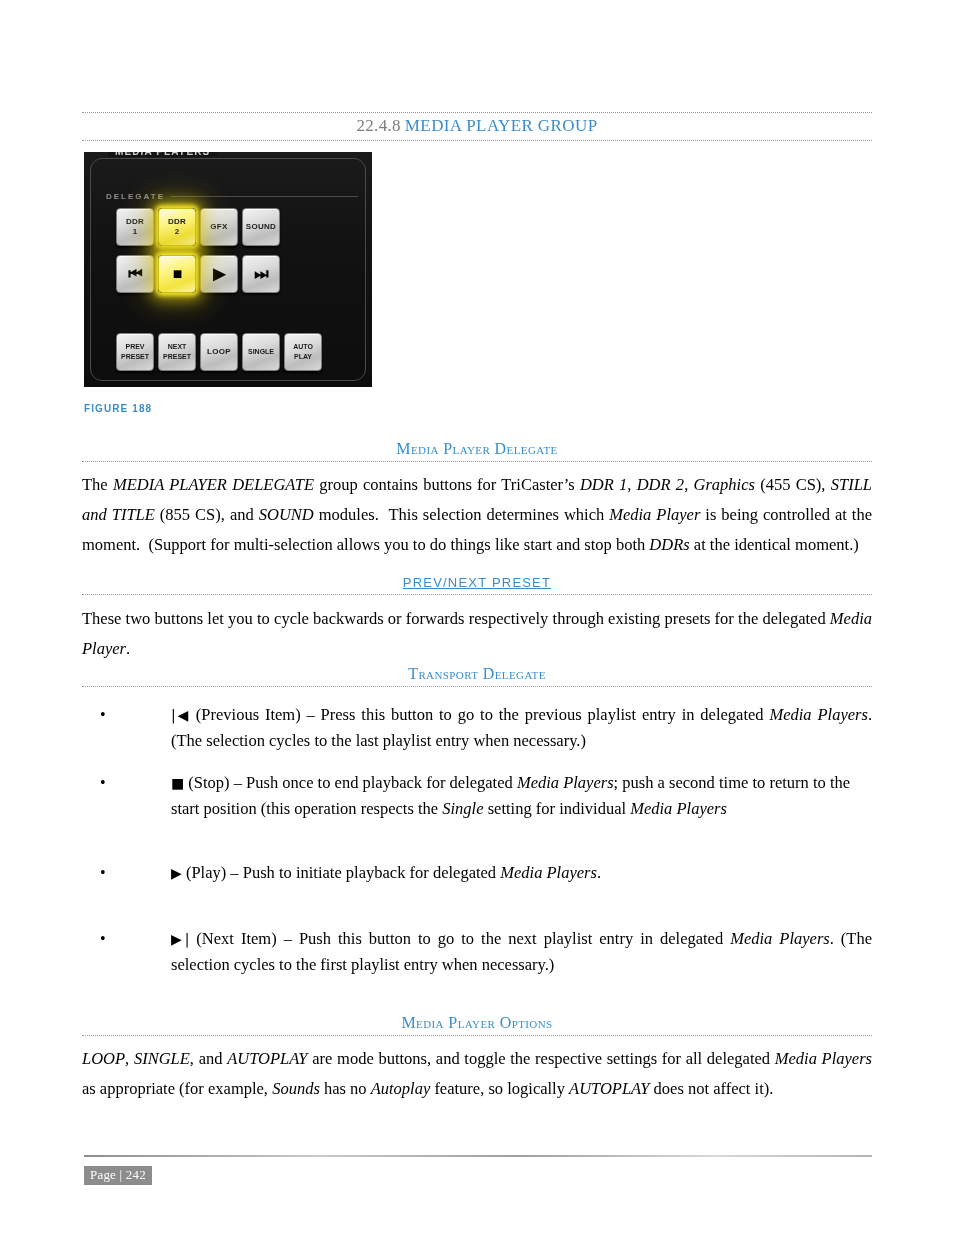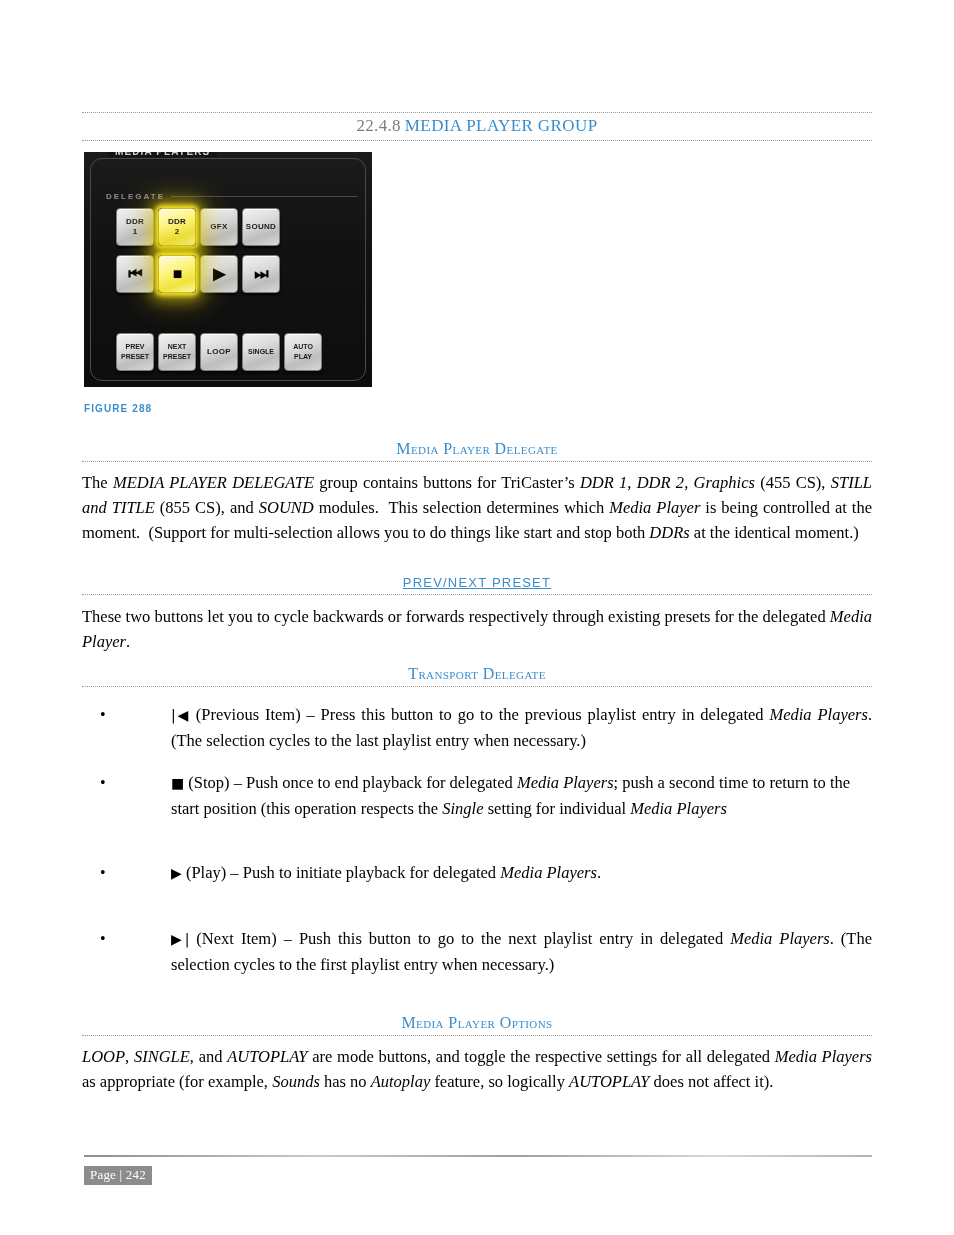--- a/index.html
+++ b/index.html
@@ -198,21 +198,21 @@
     text-decoration: underline;
   }
 
   
   .para {
     position: absolute;
     left: 82px;
     width: 790px;
     font-family: "Liberation Serif", serif;
     font-size: 16.5px;
-    line-height: 25px;
+    line-height: 30px;
     text-align: justify;
     color: #000;
   }
 
   
   .bullet {
     position: absolute;
     left: 100px;
     width: 772px;
     font-family: "Liberation Serif", serif;
@@ -324,21 +324,21 @@
         <div class="key small-label">
           <span class="l1">SINGLE</span>
         </div>
         <div class="key small-label">
           <span class="l1">AUTO</span>
           <span class="l2">PLAY</span>
         </div>
       </div>
   </div>
 
-  <div class="fig-caption">FIGURE 288</div>
+  <div class="fig-caption">FIGURE 188</div>
 
   <div class="sub-head" style="top:440px;">
     <span class="txt">Media Player Delegate</span>
   </div>
   <div class="para" style="top:470px;">The <i>MEDIA PLAYER DELEGATE</i> group contains buttons for TriCaster’s <i>DDR 1</i>, <i>DDR 2</i>, <i>Graphics</i> (455 CS), <i>STILL and TITLE</i> (855 CS), and <i>SOUND</i> modules.&nbsp; This selection determines which <i>Media Player</i> is being controlled at the moment.&nbsp; (Support for multi-selection allows you to do things like start and stop both <i>DDRs</i> at the identical moment.)</div>
 
   <div class="sub-head sans" style="top:573px;">
     <span class="txt">PREV/NEXT PRESET</span>
   </div>
   <div class="para" style="top:604px;">These two buttons let you to cycle backwards or forwards respectively through existing presets for the delegated <i>Media Player</i>.</div>

